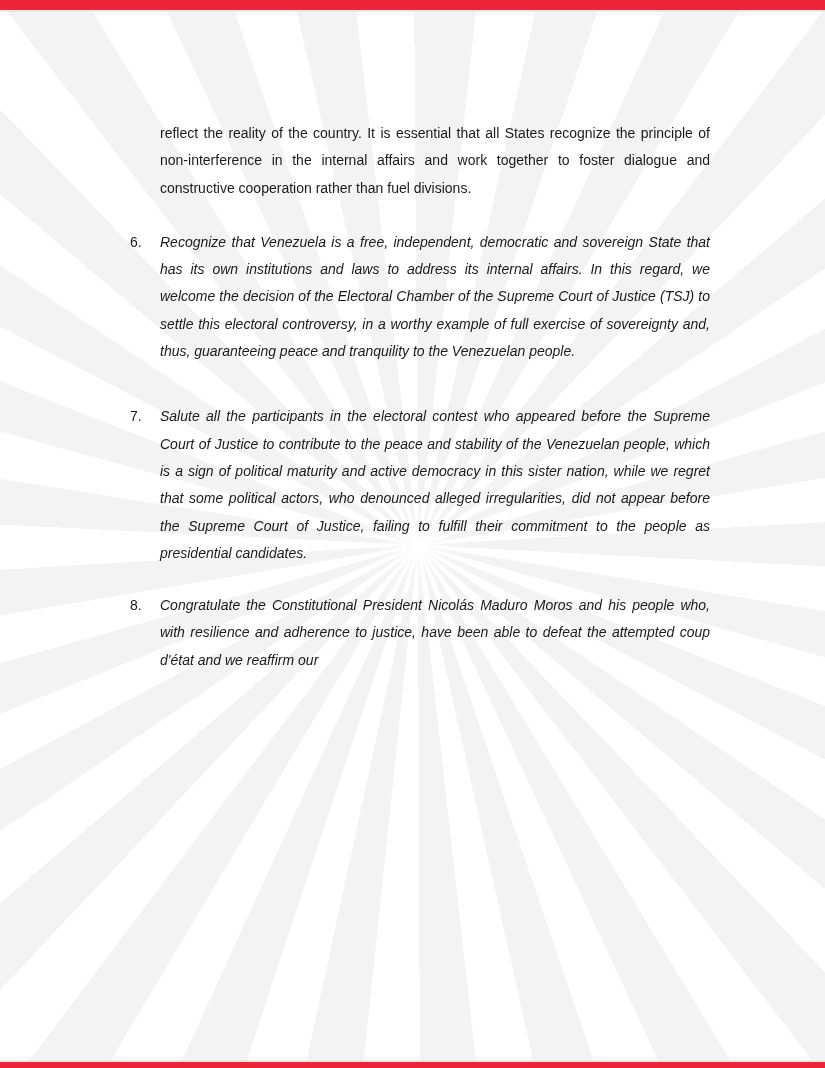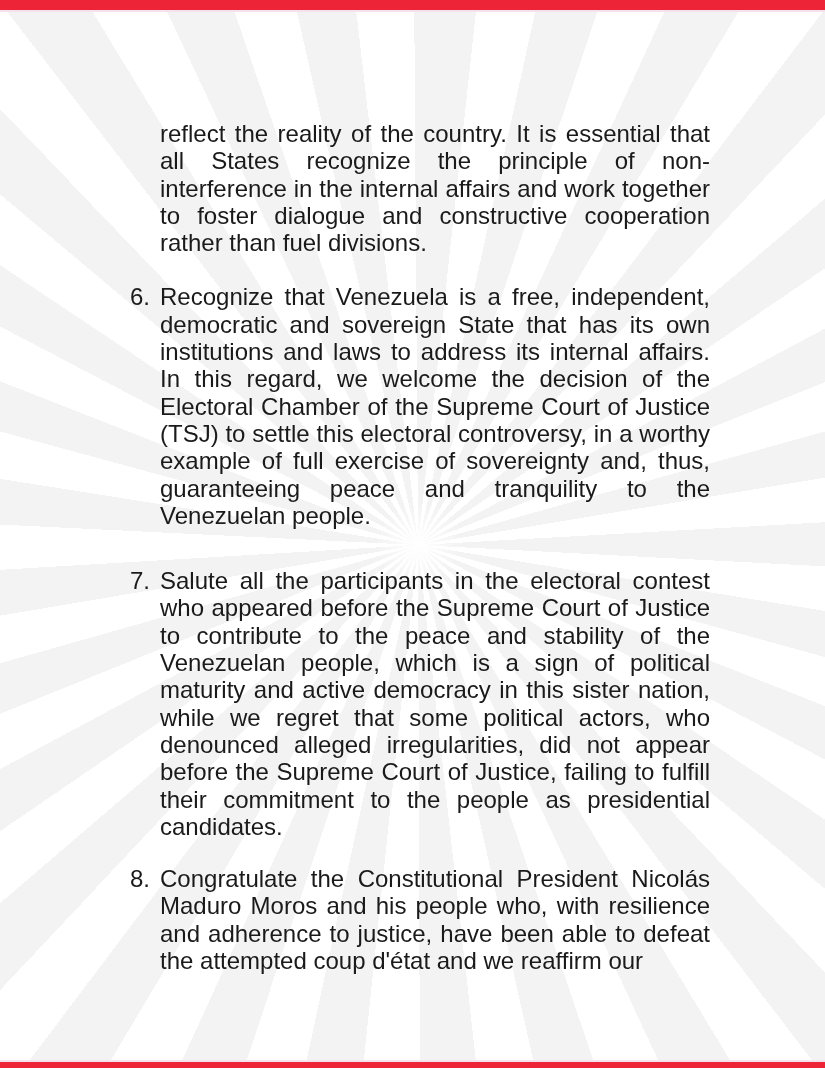--- a/index.html
+++ b/index.html
@@ -42,21 +42,21 @@
     position: absolute;
     bottom: 0; left: 0; right: 0;
     height: 6px;
     background: #ED2338;
   }
   .content {
     position: absolute;
     top: 120px;
     left: 130px;
     width: 580px;
-    font-size: 24px;
+    font-size: 14px;
     line-height: 27.3px;
   }
   .continuation {
     margin: 0 0 0 30px;
     width: 550px;
     text-align: justify;
     text-justify: inter-word;
   }
   .list-item {
     display: flex;
@@ -69,20 +69,21 @@
     flex: 0 0 30px;
     width: 30px;
     text-align: left;
     white-space: nowrap;
   }
   .item-text {
     flex: 0 0 550px;
     width: 550px;
     text-align: justify;
     text-justify: inter-word;
+    font-style: italic;
   }
 </style>
 </head>
 <body>
 
 <div class="page">
 
   <div class="bar-top"></div>
   <div class="bar-top-accent"></div>
 

